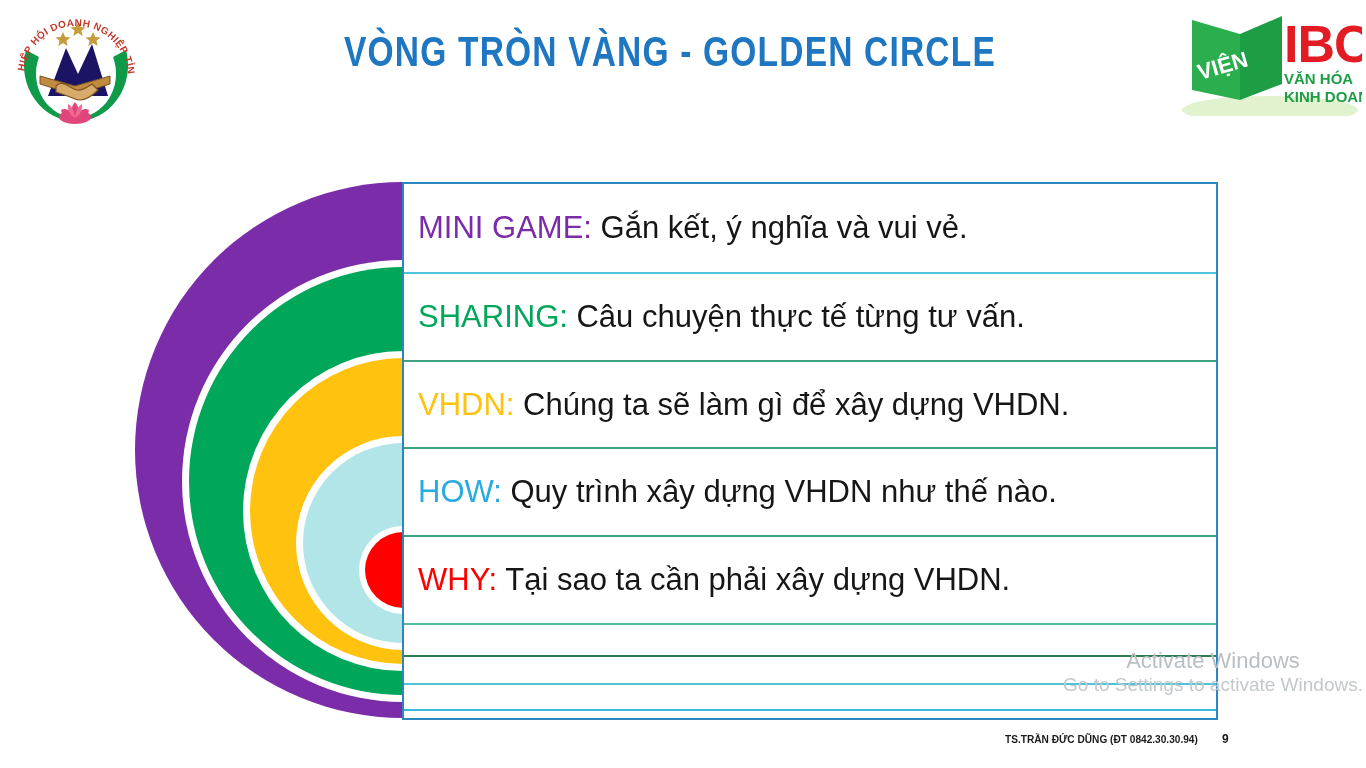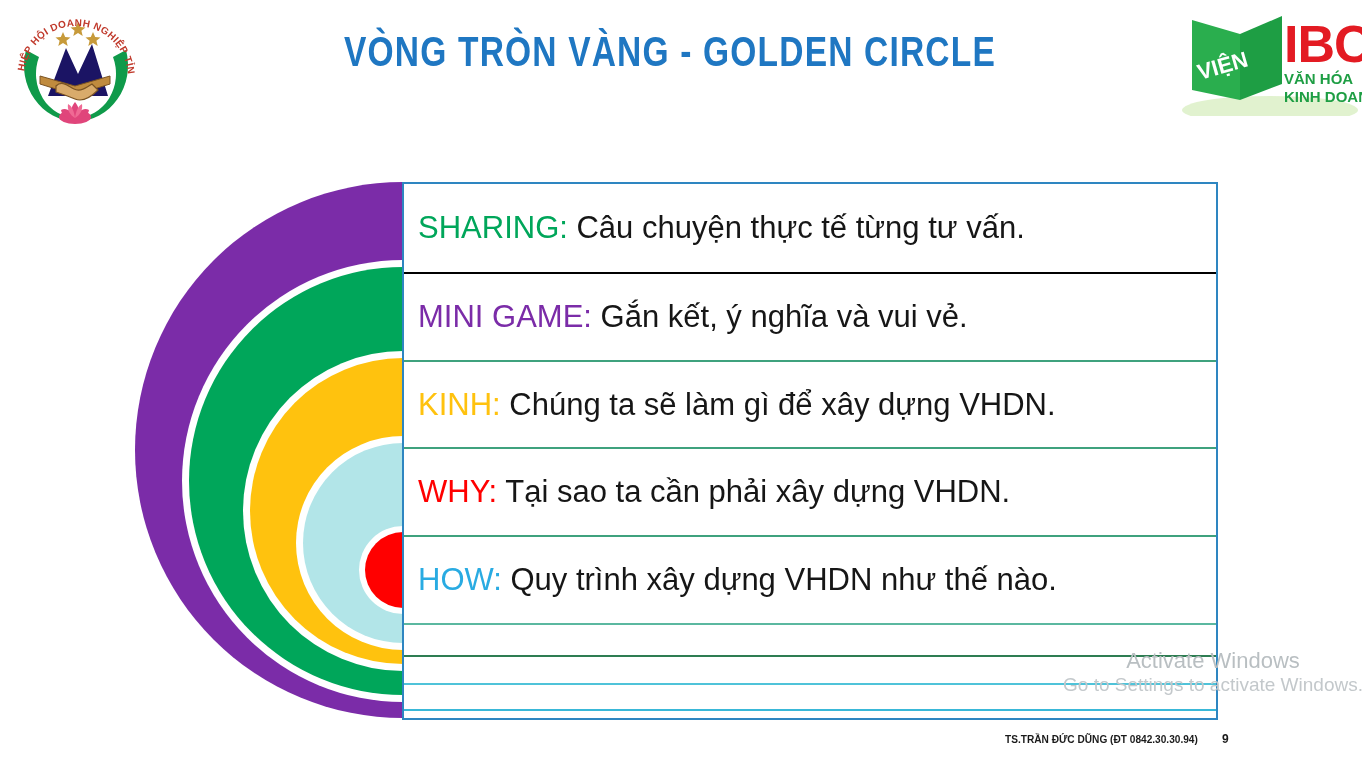--- a/index.html
+++ b/index.html
@@ -159,45 +159,45 @@
       </g>
       <g>
         <circle cx="403" cy="570" r="44" fill="#FFFFFF"></circle>
         <circle cx="403" cy="570" r="38" fill="#FF0000"></circle>
       </g>
     </svg>
   </div>
 
   <div class="table-wrap" style="border-color: rgb(46, 134, 193);">
 
+    <div class="row filled r0">
+      <span class="key" style="color: rgb(123, 44, 168);">MINI GAME:</span>
+      <span class="val"> Gắn kết, ý nghĩa và vui vẻ.</span>
+    </div>
+
     <div class="row filled r1">
       <span class="key" style="color: rgb(0, 166, 90);">SHARING:</span>
       <span class="val"> Câu chuyện thực tế từng tư vấn.</span>
     </div>
 
-    <div class="row filled r0">
-      <span class="key" style="color: rgb(123, 44, 168);">MINI GAME:</span>
-      <span class="val"> Gắn kết, ý nghĩa và vui vẻ.</span>
-    </div>
-
     <div class="row filled r2">
-      <span class="key" style="color: rgb(255, 194, 14);">KINH:</span>
+      <span class="key" style="color: rgb(255, 194, 14);">VHDN:</span>
       <span class="val"> Chúng ta sẽ làm gì để xây dựng VHDN.</span>
+    </div>
+
+    <div class="row filled r3">
+      <span class="key" style="color: rgb(41, 171, 226);">HOW:</span>
+      <span class="val"> Quy trình xây dựng VHDN như thế nào.</span>
     </div>
 
     <div class="row filled r4">
       <span class="key" style="color: rgb(255, 0, 0);">WHY:</span>
       <span class="val"> Tại sao ta cần phải xây dựng VHDN.</span>
     </div>
 
-    <div class="row filled r3">
-      <span class="key" style="color: rgb(41, 171, 226);">HOW:</span>
-      <span class="val"> Quy trình xây dựng VHDN như thế nào.</span>
-    </div>
-
     <div class="row filled r5">
       <span class="key" style="color: rgb(0, 0, 0);"></span>
       <span class="val"></span>
     </div>
 
     <div class="row filled r6">
       <span class="key" style="color: rgb(0, 0, 0);"></span>
       <span class="val"></span>
     </div>
 

